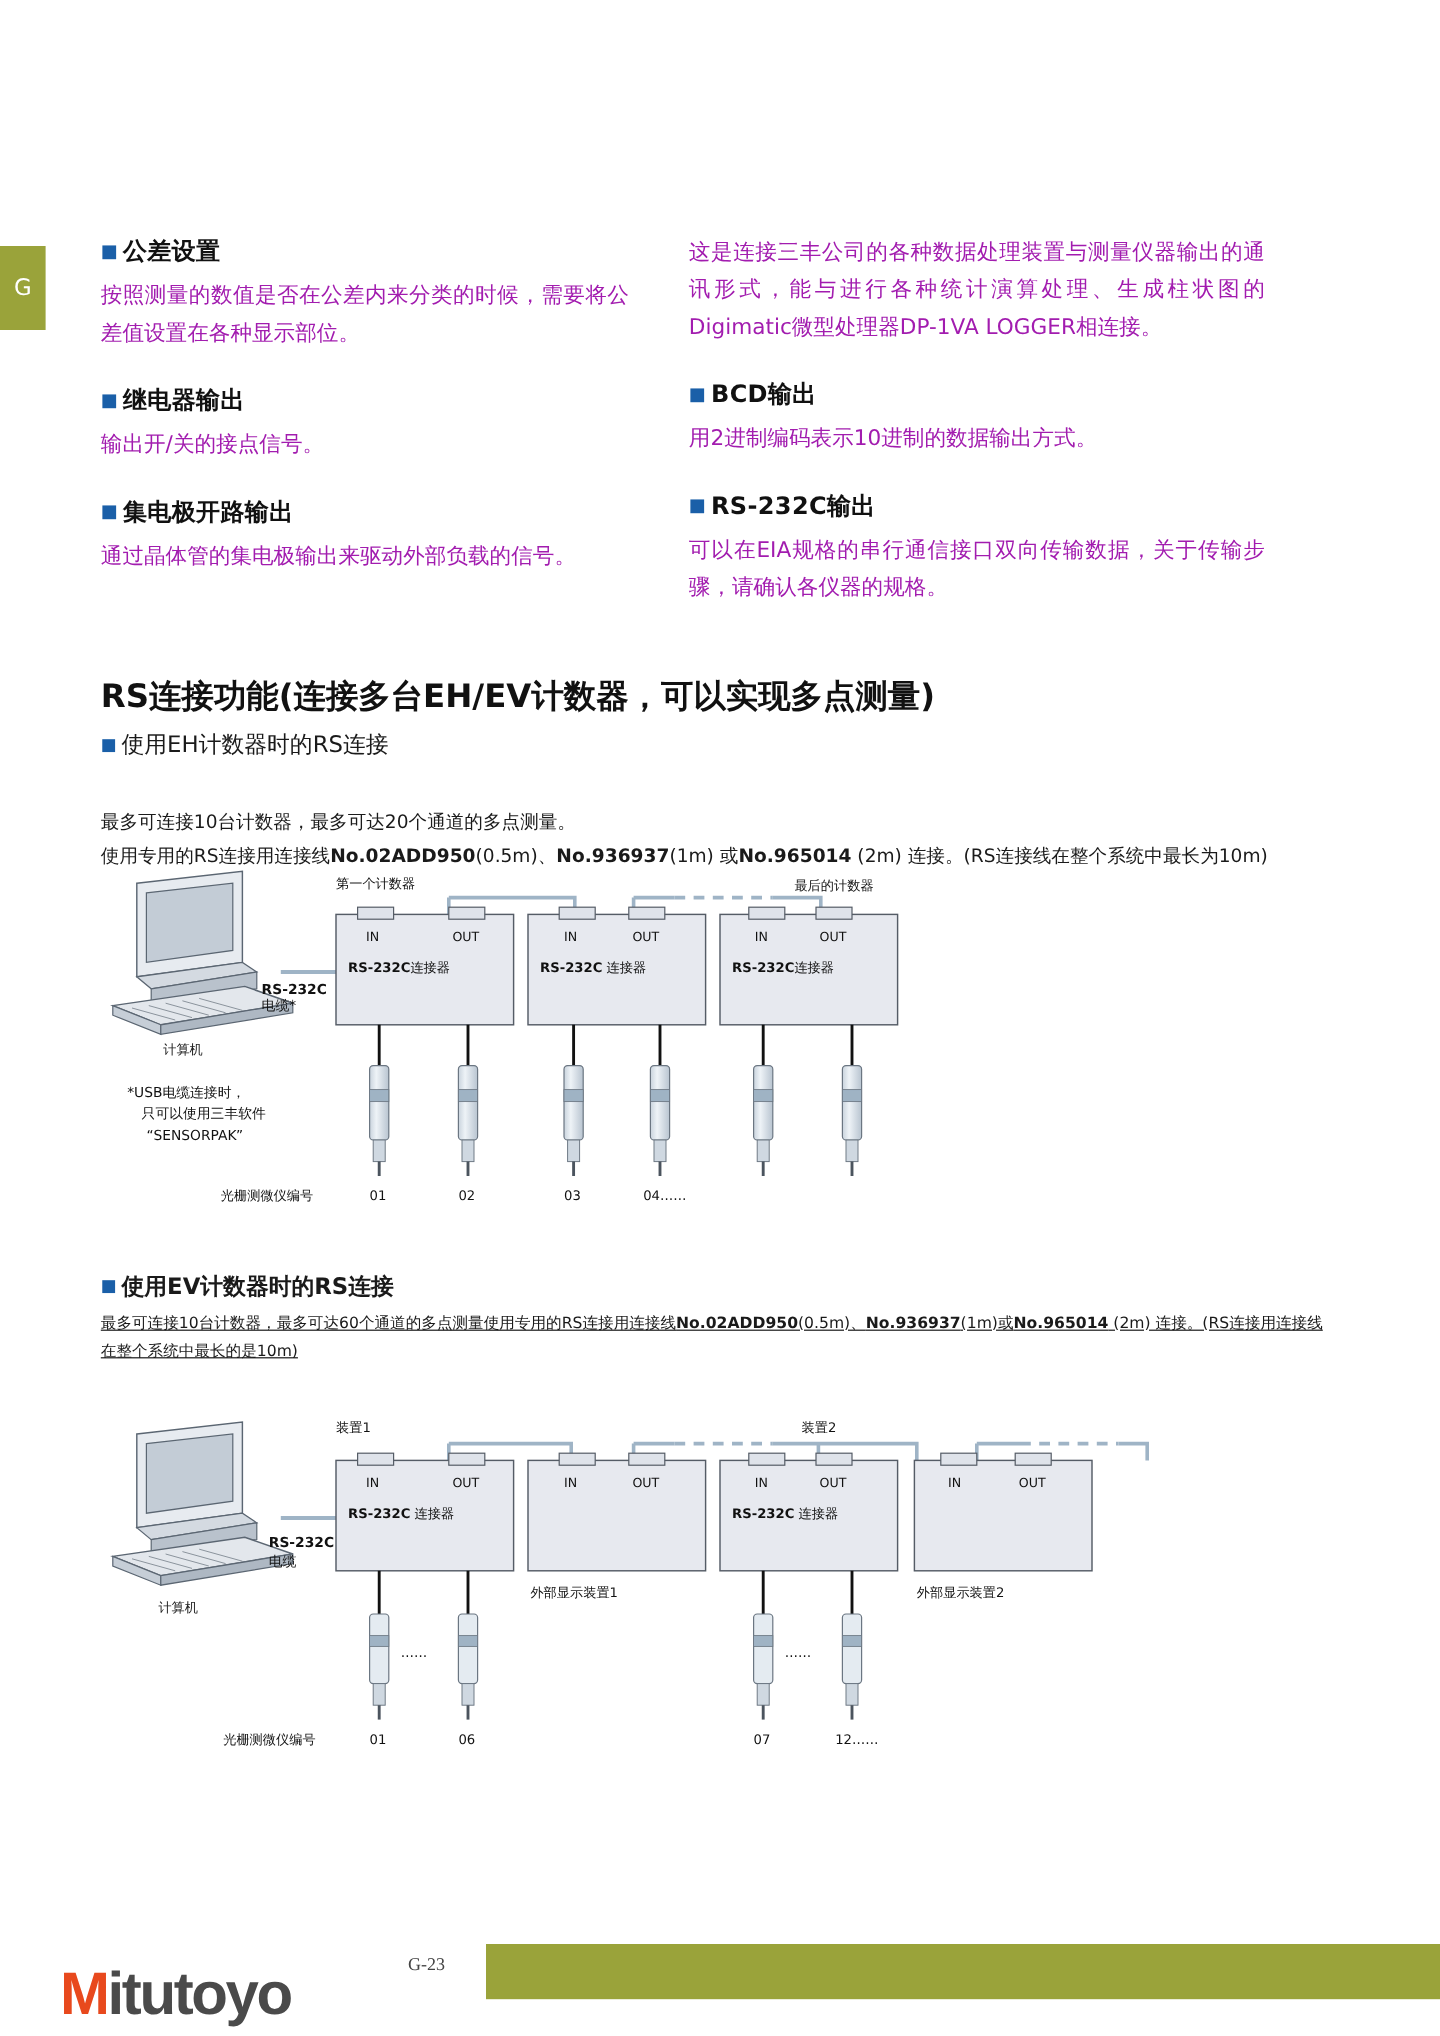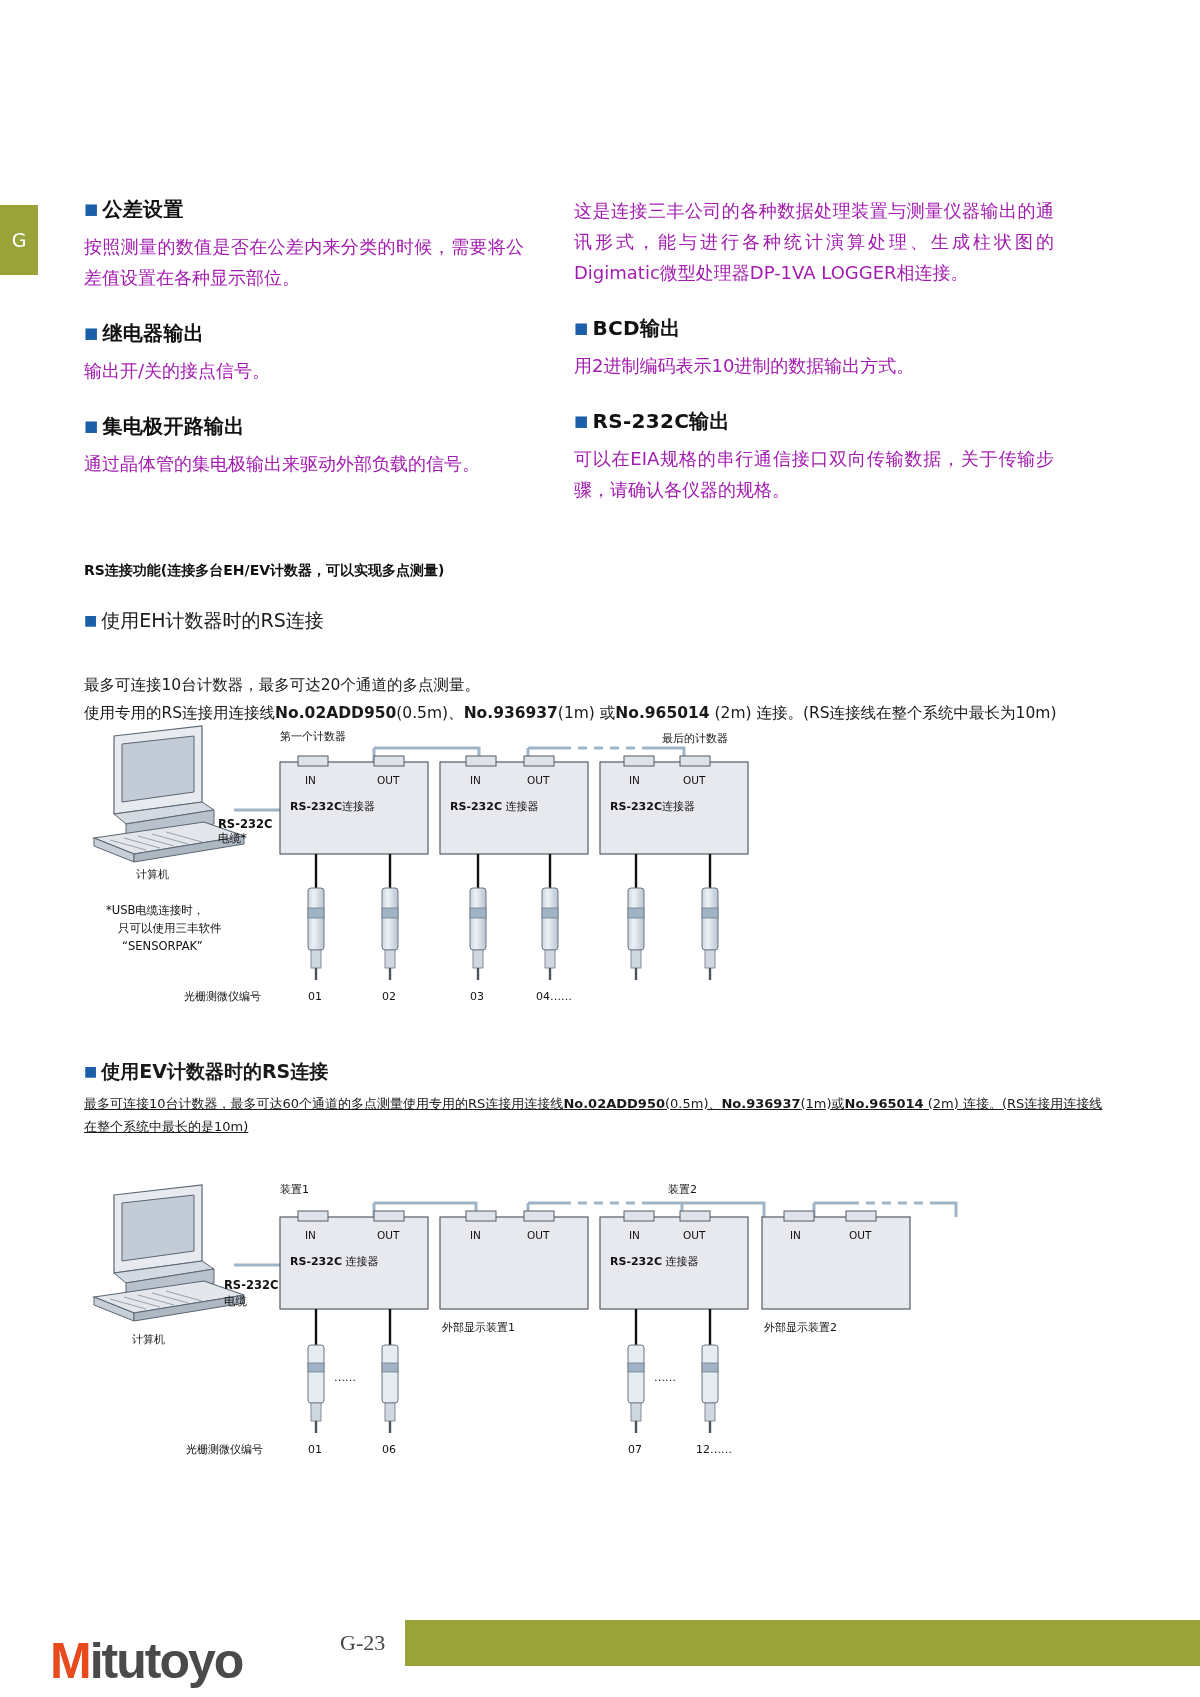--- a/index.html
+++ b/index.html
@@ -10,21 +10,21 @@
   }
   
   .tab-marker{
     position:absolute;left:0;top:205px;width:38px;height:70px;background:#9aa33a;
     color:#ffffff;font-size:19px;display:flex;align-items:center;justify-content:center;
   }
   .footer-bar{
     position:absolute;left:405px;top:1620px;width:795px;height:46px;background:#9aa33a;
   }
   .page-number{
-    position:absolute;left:340px;top:1630px;font-size:22px;color:#444;
+    position:absolute;left:340px;top:1630px;font-size:15px;color:#444;
     font-family:"Liberation Serif",serif;
   }
   .logo{
     position:absolute;left:50px;top:1600px;font-size:50px;font-weight:bold;
     font-family:"Liberation Sans",sans-serif;letter-spacing:-2px;margin-top:32px;
   }
   .logo .m{color:#e8491d;}
   .logo .rest{color:#4a4a4a;}
 
   
@@ -35,21 +35,21 @@
     letter-spacing:.3px;
   }
   h3.sub .bullet{color:#1a5fa8;margin-right:4px;font-size:15px;vertical-align:2px;}
   p.body{
     font-size:18px;line-height:1.72;margin:0 0 26px 0;color:#a21caf;text-align:justify;
   }
   .blk{margin-bottom:6px;}
 
   
   .section-title{
-    position:absolute;left:84px;top:562px;font-size:14px;font-weight:bold;color:#111;
+    position:absolute;left:84px;top:562px;font-size:27px;font-weight:bold;color:#111;
   }
   .sec2-head{position:absolute;left:84px;top:608px;font-size:19px;font-weight:normal;}
   .sec2-head .bullet{color:#1a5fa8;margin-right:4px;font-size:14px;vertical-align:2px;}
   .sec2-body{position:absolute;left:84px;top:640px;width:1020px;font-size:15.5px;line-height:1.78;margin-top:32px;}
 
   .sec3-head{position:absolute;left:84px;top:1059px;font-size:19px;font-weight:bold;}
   .sec3-head .bullet{color:#1a5fa8;margin-right:4px;font-size:14px;vertical-align:2px;}
   .sec3-body{position:absolute;left:84px;top:1092px;width:1020px;font-size:13px;line-height:1.8;text-decoration:underline;}
   b{font-weight:bold;}
 

